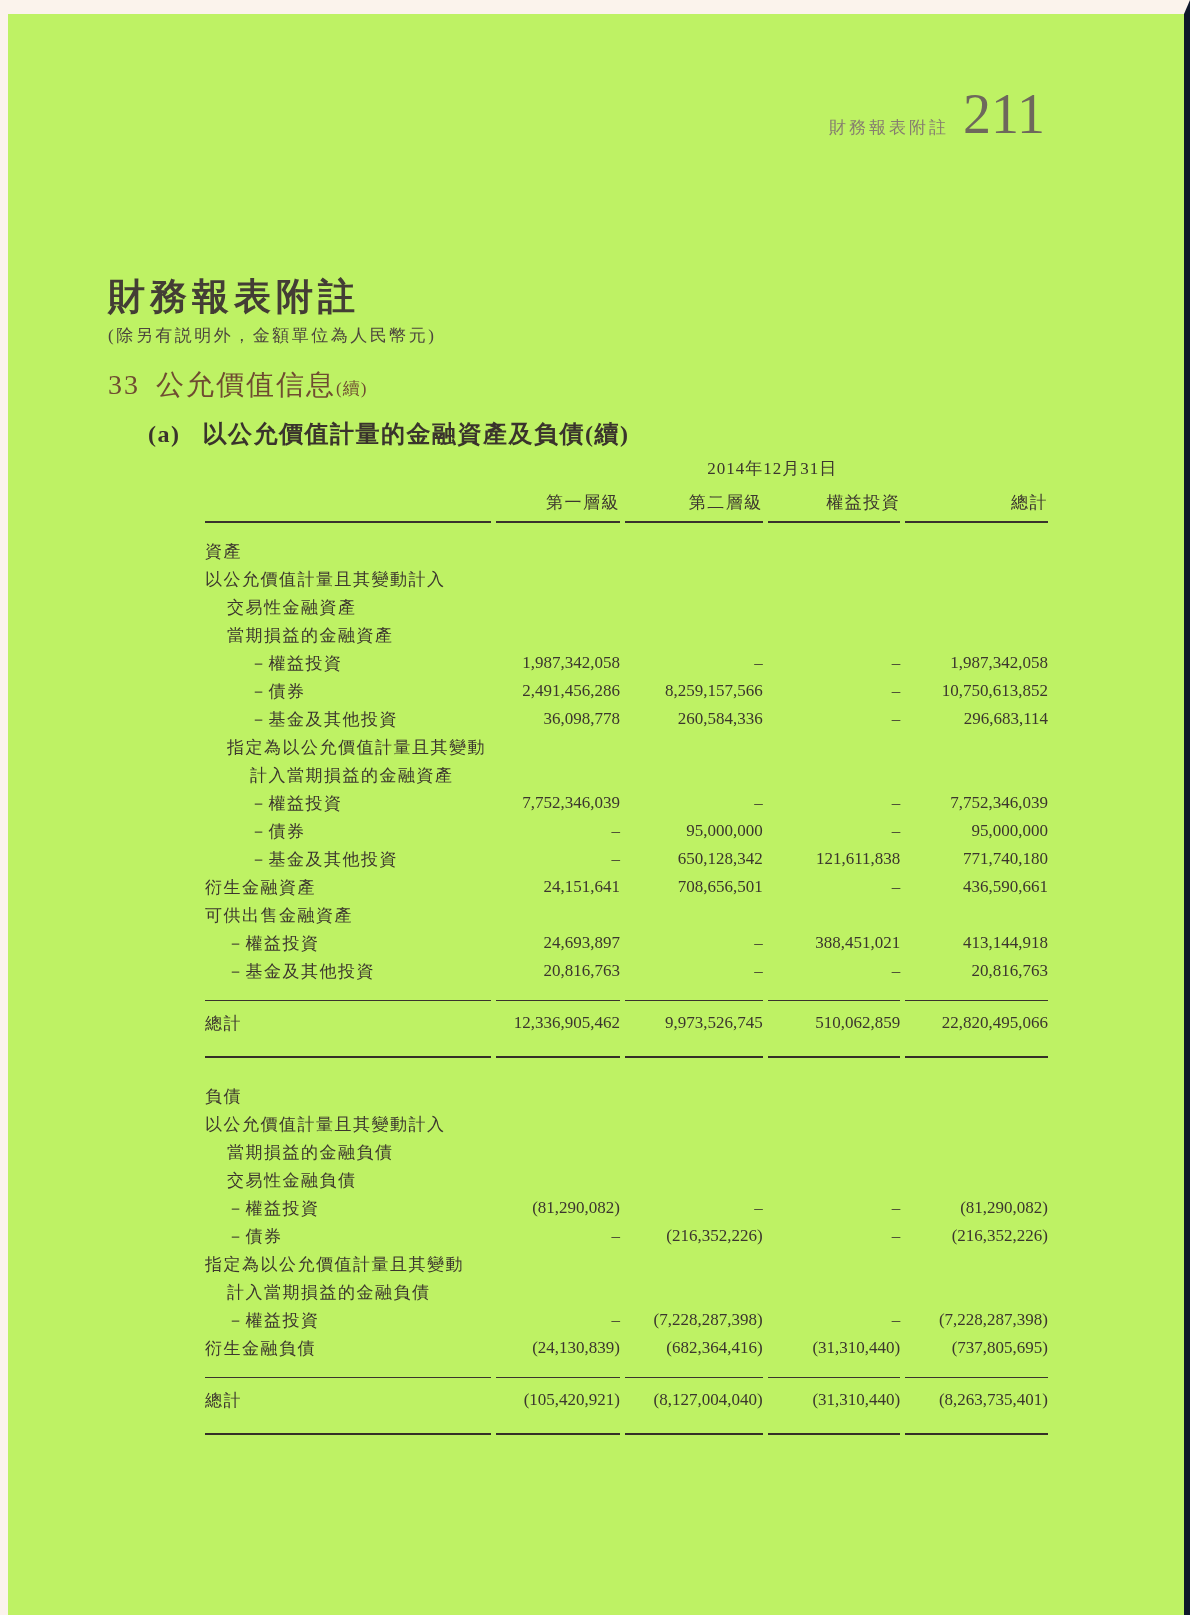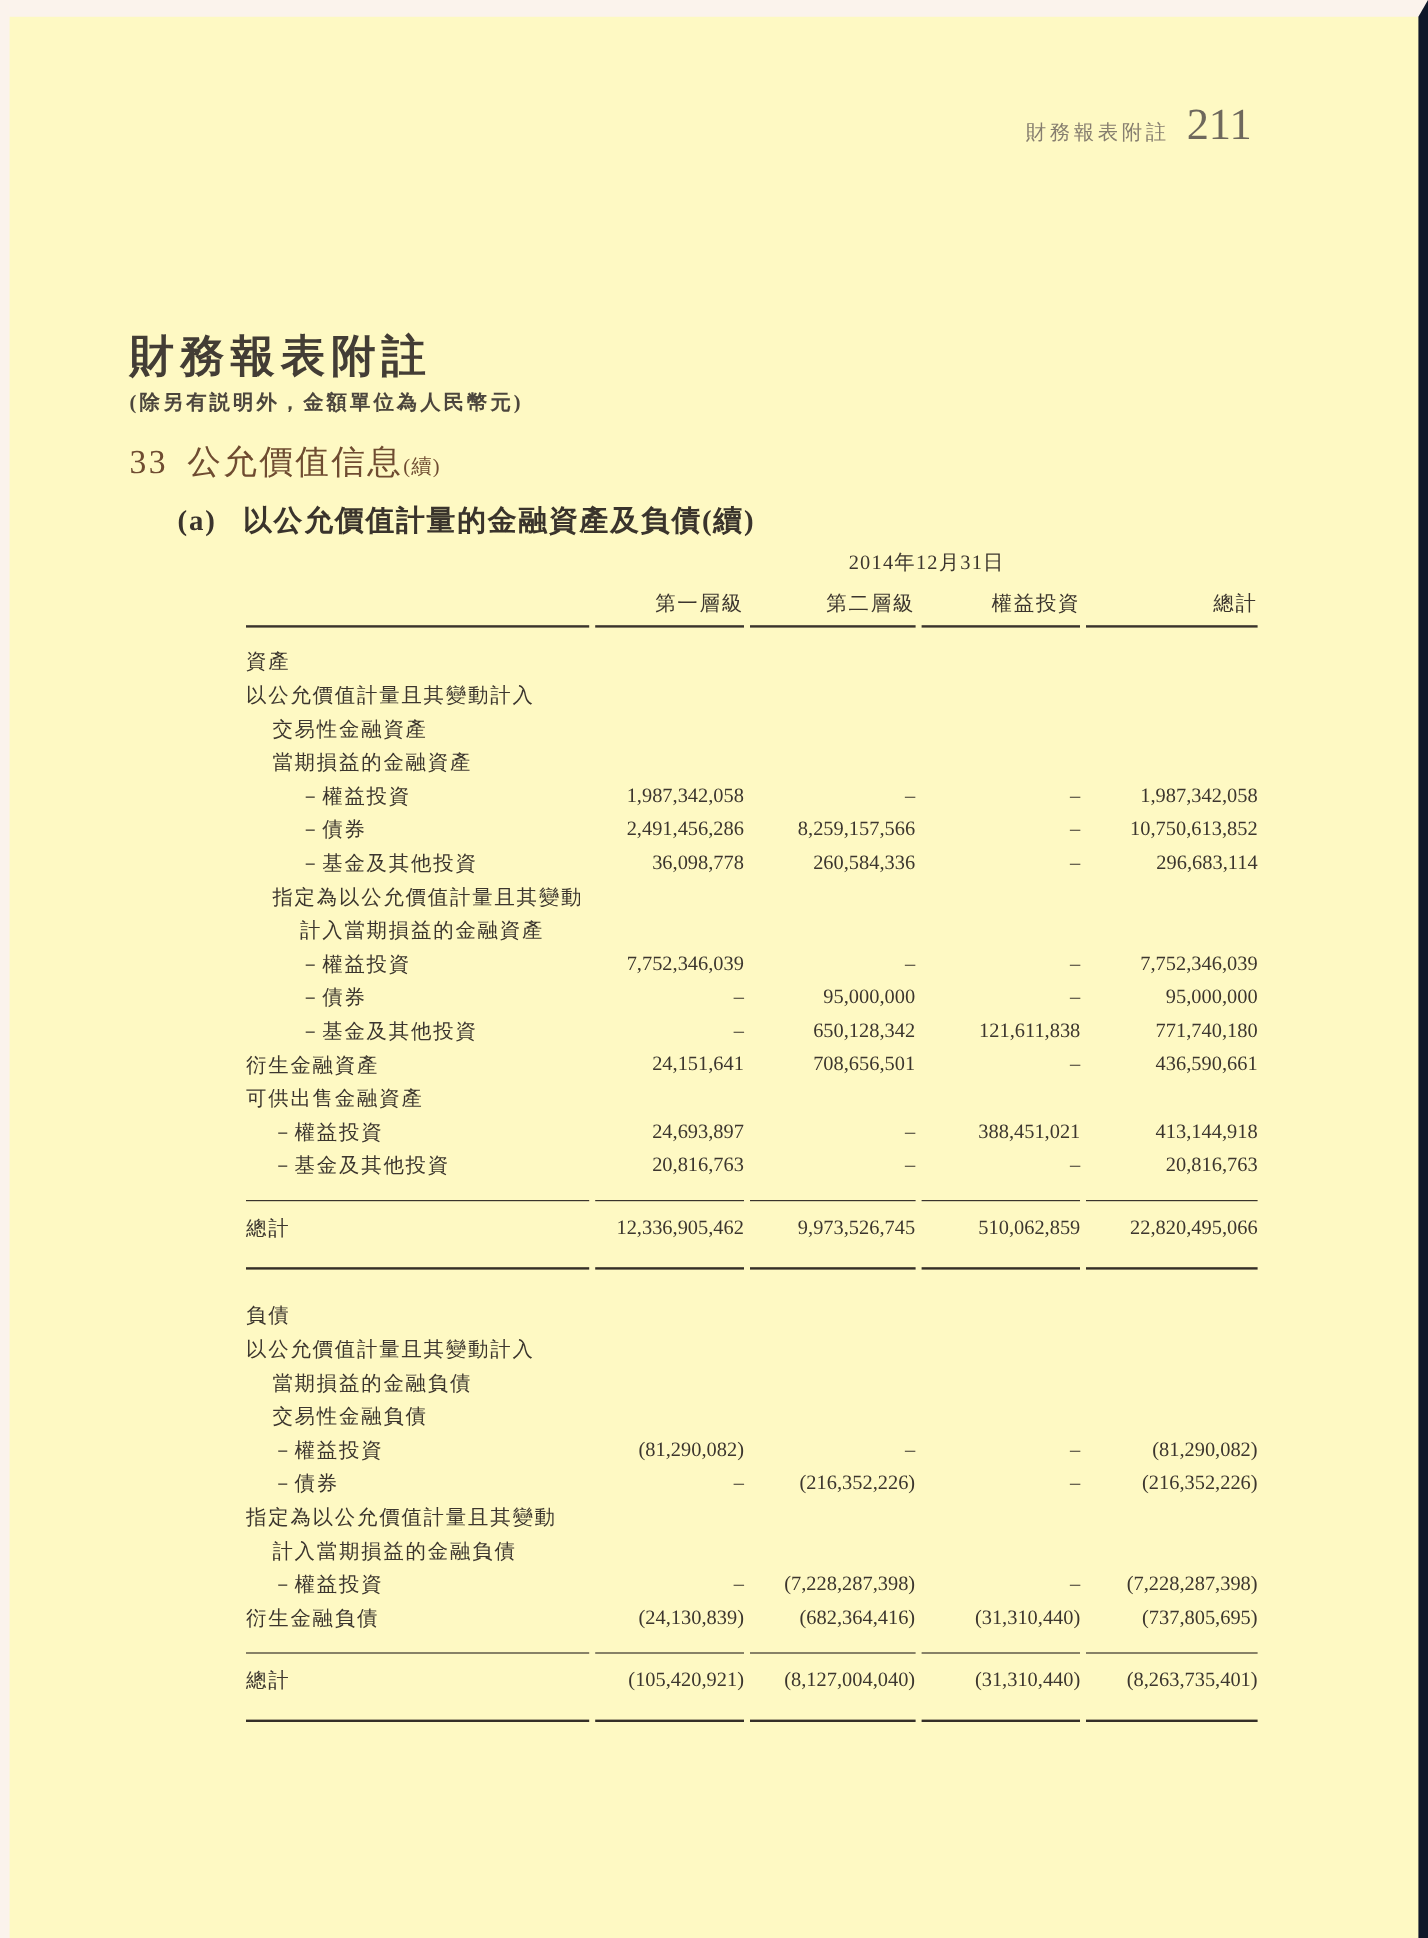--- a/index.html
+++ b/index.html
@@ -4,41 +4,41 @@
 <style>
   html,body{margin:0;padding:0;}
   body{
     width:1190px;height:1615px;position:relative;
     background:#fbf3ea;
     font-family:"Liberation Serif","DejaVu Serif",serif;
     color:#3c362e;
   }
   .page{
     position:absolute;inset:0;
-    background:#fef9c3;
+    background:#bef264;
     border-top:14px solid #fbf3ec;
     border-left:8px solid #fbf3ec;
-    border-right:8px solid #0f172a;
+    border-right:6px solid #0f172a;
     box-sizing:border-box;
   }
   
   .running-header{
     position:absolute;top:72px;right:139px;
     display:flex;align-items:baseline;gap:14px;
   }
   .rh-label{font-size:17px;letter-spacing:3px;color:#867e6f;}
-  .rh-num{font-size:37px;color:#6e685c;line-height:1;}
+  .rh-num{font-size:56px;color:#6e685c;line-height:1;}
   
   .doc-title{
     position:absolute;left:100px;top:258px;margin:0;
     font-size:37px;font-weight:700;letter-spacing:5px;color:#433d35;
   }
   .doc-subtitle{
     position:absolute;left:100px;top:310px;margin:0;
-    font-size:17px;letter-spacing:2.5px;color:#4c463d;font-weight:bold;
+    font-size:17px;letter-spacing:2.5px;color:#4c463d;
   }
   .section-heading{
     position:absolute;left:100px;top:352px;
     color:#6f4c31;font-size:28px;letter-spacing:2px;
   }
   .sec-num{margin-right:16px;}
   .sec-cont{font-size:17px;letter-spacing:1px;}
   .subsection-heading{
     position:absolute;left:140px;top:404px;
     font-size:24px;font-weight:700;color:#3a342c;letter-spacing:1.5px;

